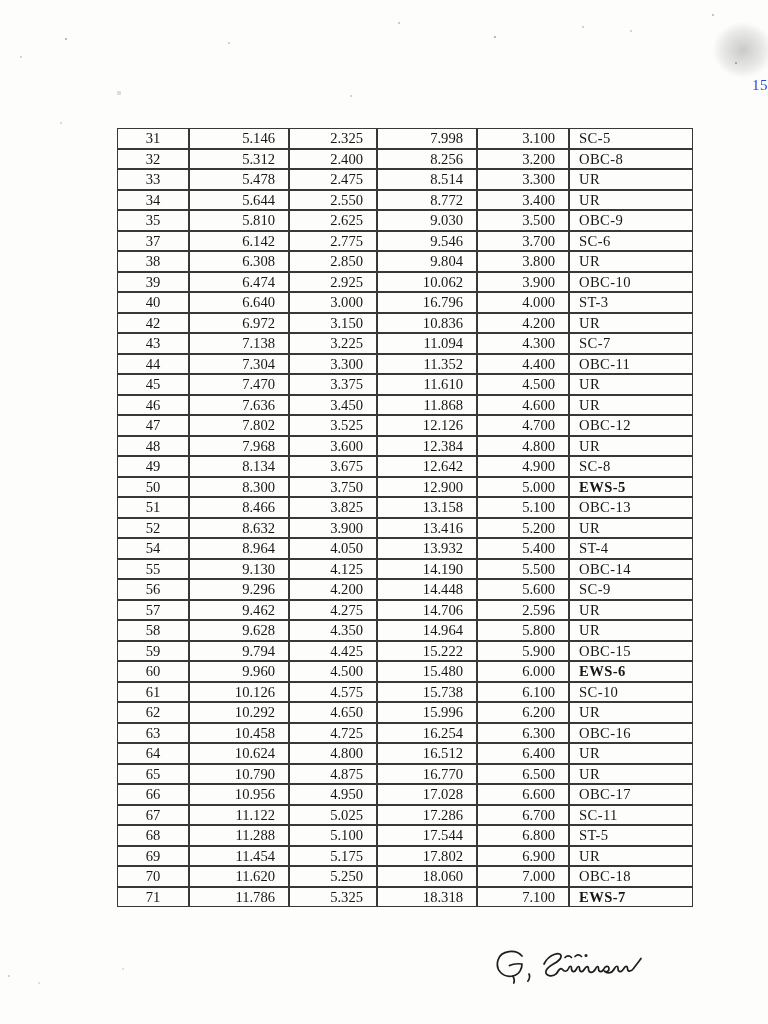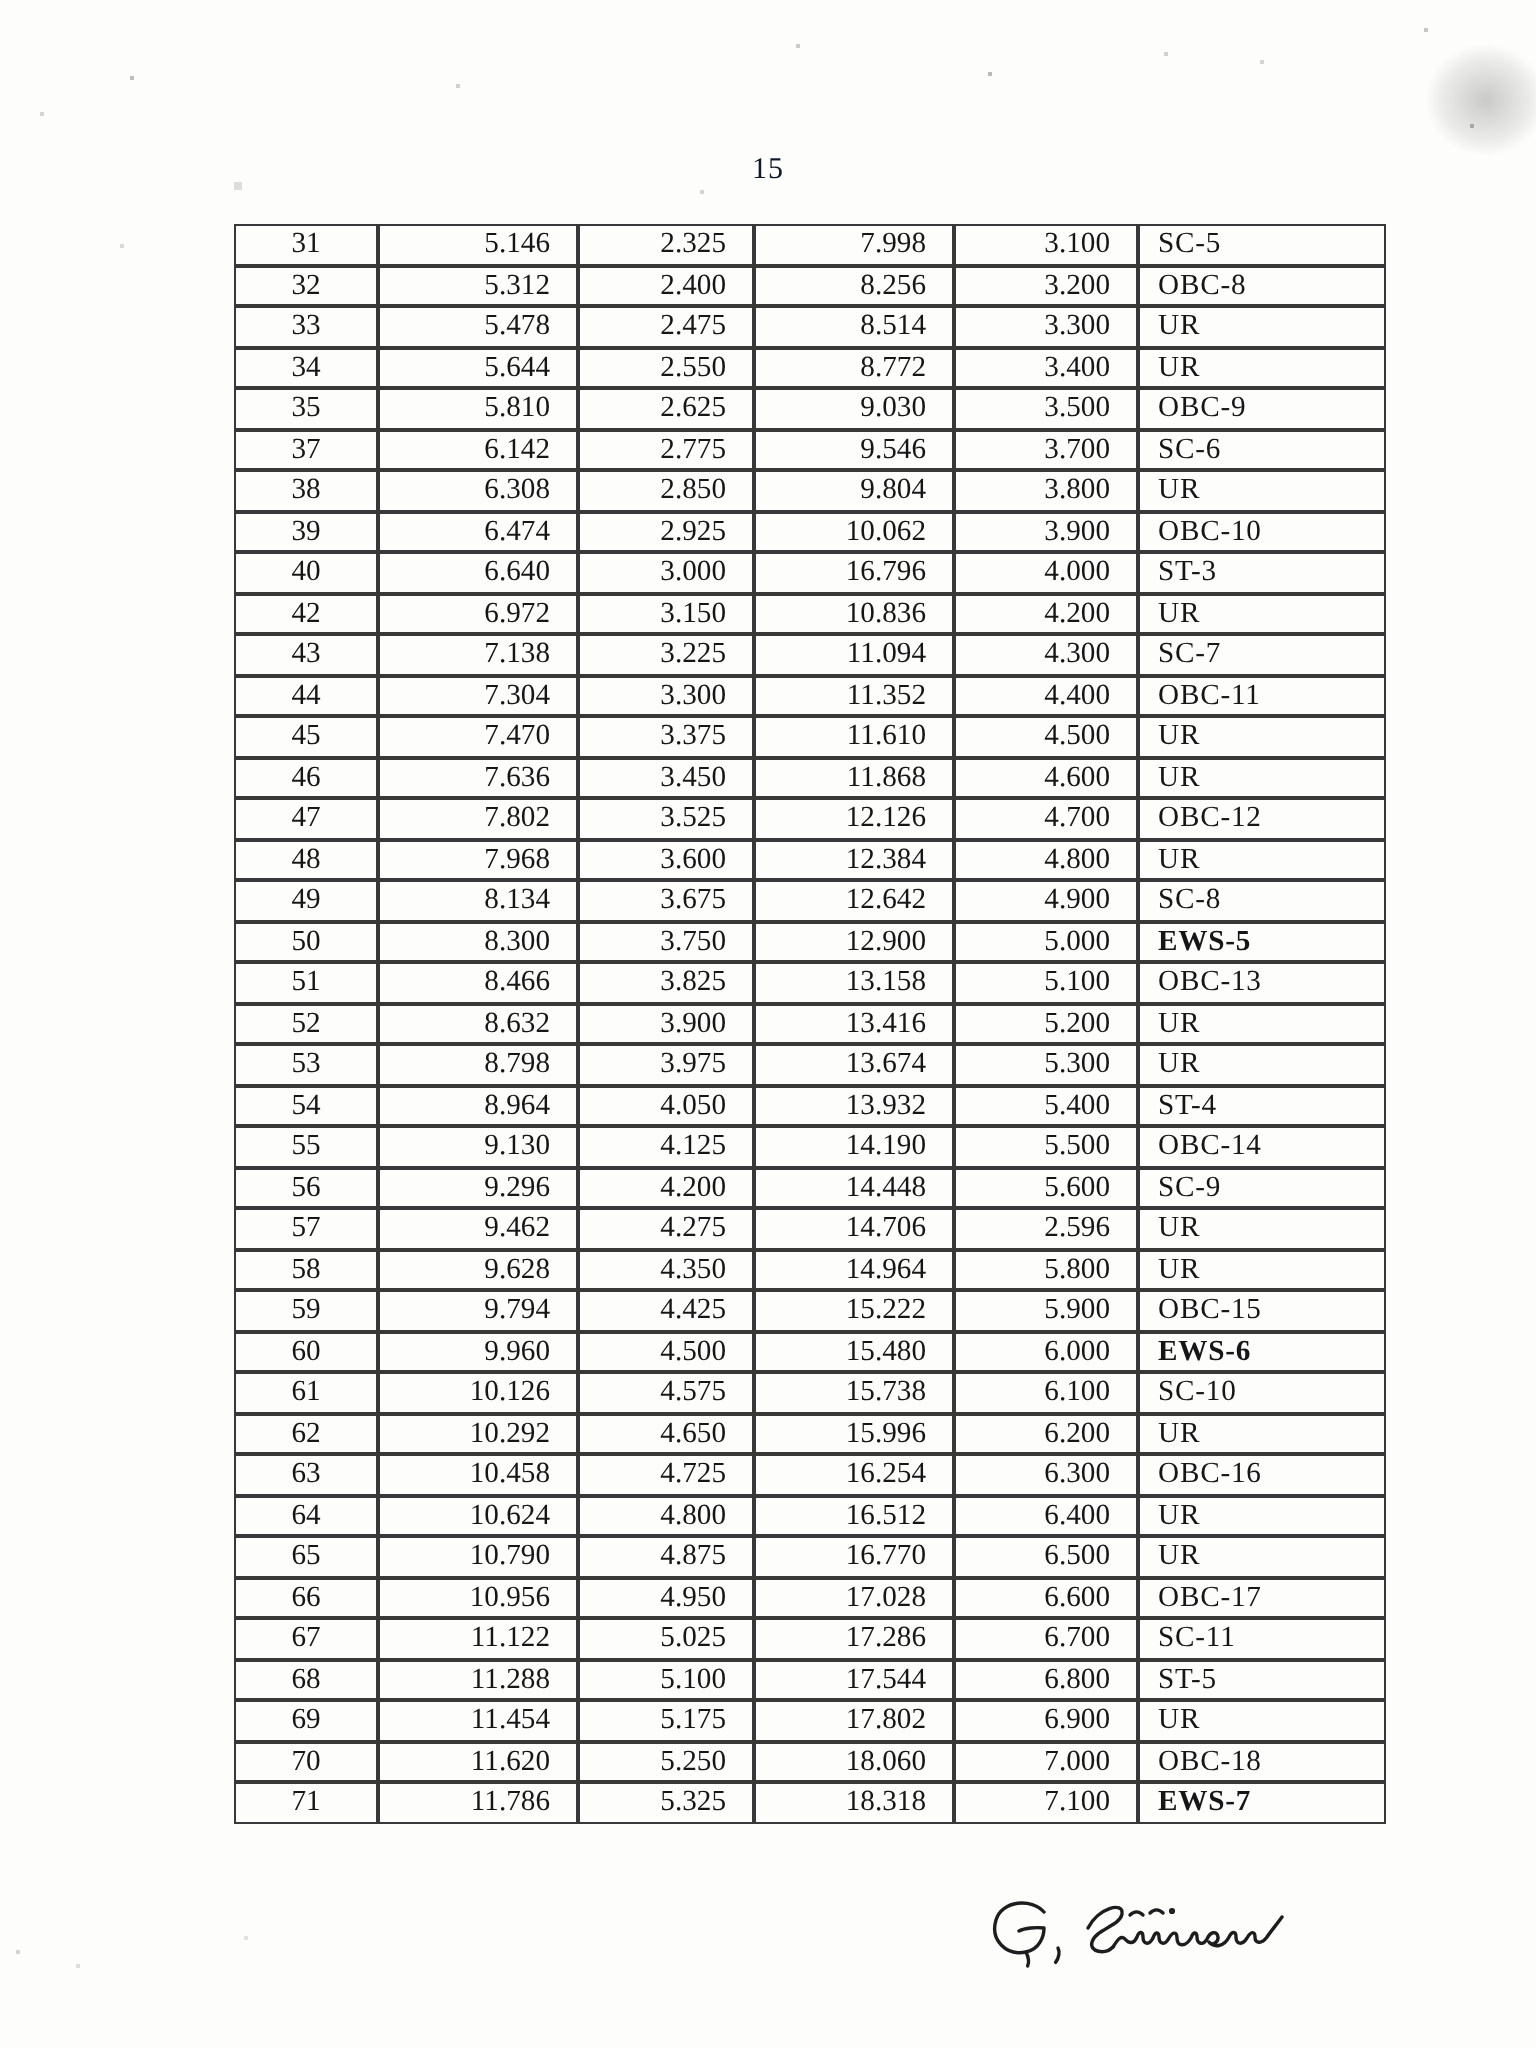--- a/index.html
+++ b/index.html
@@ -32,25 +32,25 @@
       582px 26px 0 0 rgba(30,30,30,.20),
       60px 122px 0 0 rgba(30,30,30,.16),
       350px 95px 0 0 rgba(30,30,30,.18),
       8px 975px 0 0 rgba(30,30,30,.18),
       38px 982px 0 0 rgba(30,30,30,.14),
       122px 968px 0 0 rgba(30,30,30,.12);
   }
 
   .page-number {
     position: absolute; top: 77px; left: 0; width: 768px;
-    text-align: center; font-size: 15px; letter-spacing: .5px; color: #0f172a;
+    text-align: right; font-size: 15px; letter-spacing: .5px; color: #1d4ed8;
   }
 
   table.data-table {
-    position: absolute; left: 117px; top: 112px; width: 576px;
+    position: absolute; left: 117px; top: 128px; width: 576px;
     border-collapse: separate; border-spacing: 0; table-layout: fixed;
   }
   .data-table td {
     border: 1px solid #383838;
     height: 18.5px; font-size: 14.6px; line-height: 18px;
     padding: 0; overflow: hidden; white-space: nowrap;
     background: #fdfdfb;
   }
   .c-sno { text-align: center; }
   .c-num { text-align: right; padding-right: 13px !important; }
@@ -258,28 +258,20 @@
 
   <tr>
     <td class="c-sno">52</td>
     <td class="c-num">8.632</td>
     <td class="c-num">3.900</td>
     <td class="c-num">13.416</td>
     <td class="c-num">5.200</td>
     <td class="c-cat">UR</td>
   </tr>
 
-  <tr>
-    <td class="c-sno">53</td>
-    <td class="c-num">8.798</td>
-    <td class="c-num">3.975</td>
-    <td class="c-num">13.674</td>
-    <td class="c-num">5.300</td>
-    <td class="c-cat">UR</td>
-  </tr>
 
   <tr>
     <td class="c-sno">54</td>
     <td class="c-num">8.964</td>
     <td class="c-num">4.050</td>
     <td class="c-num">13.932</td>
     <td class="c-num">5.400</td>
     <td class="c-cat">ST-4</td>
   </tr>
 

